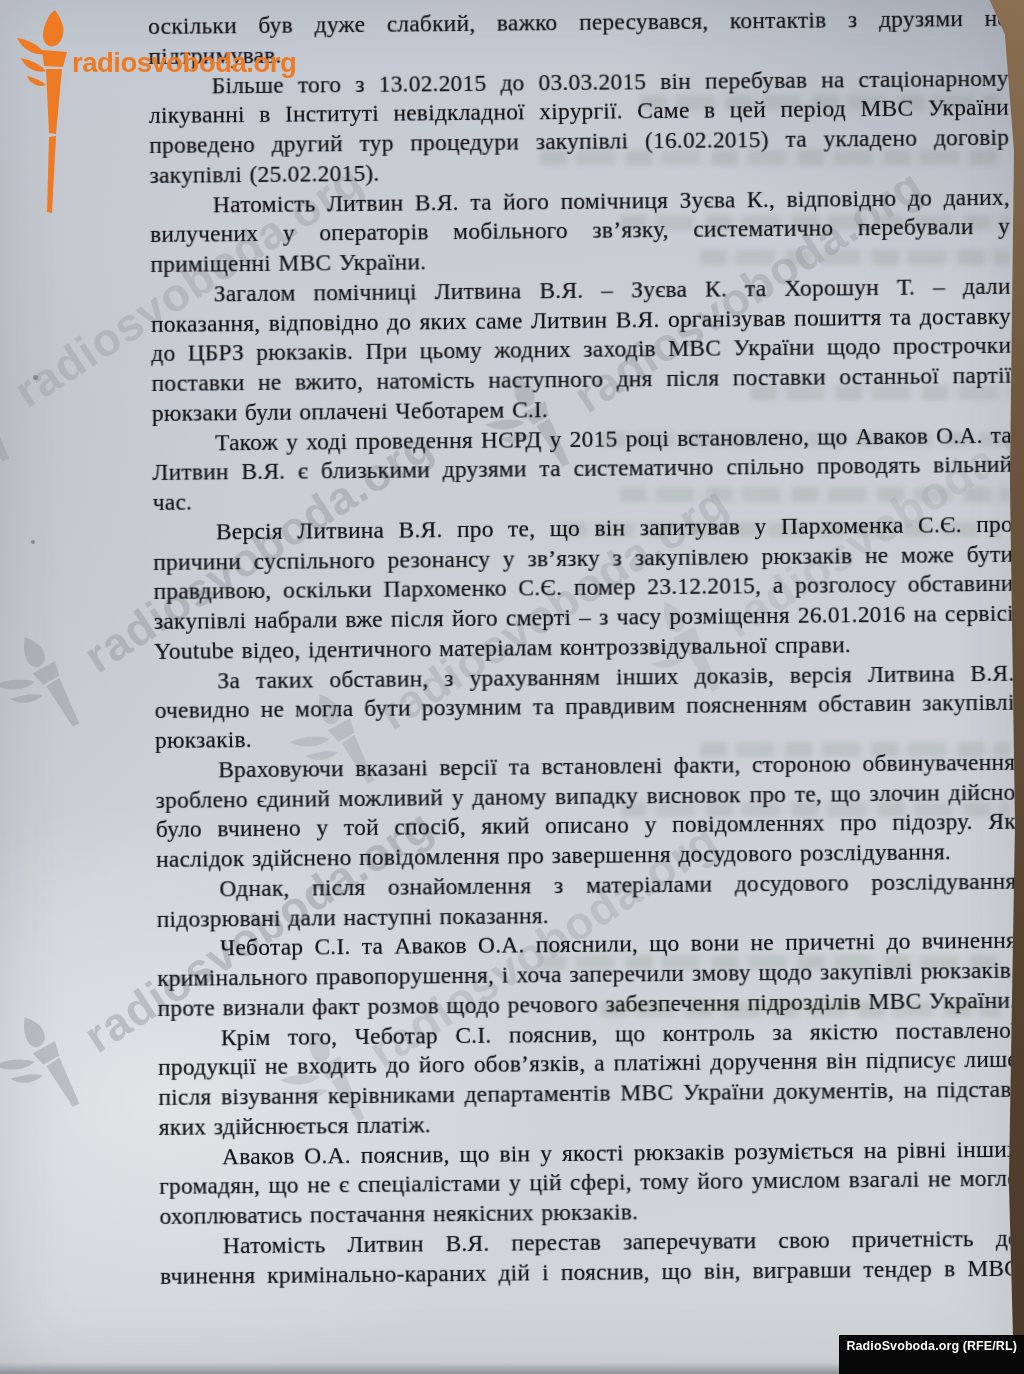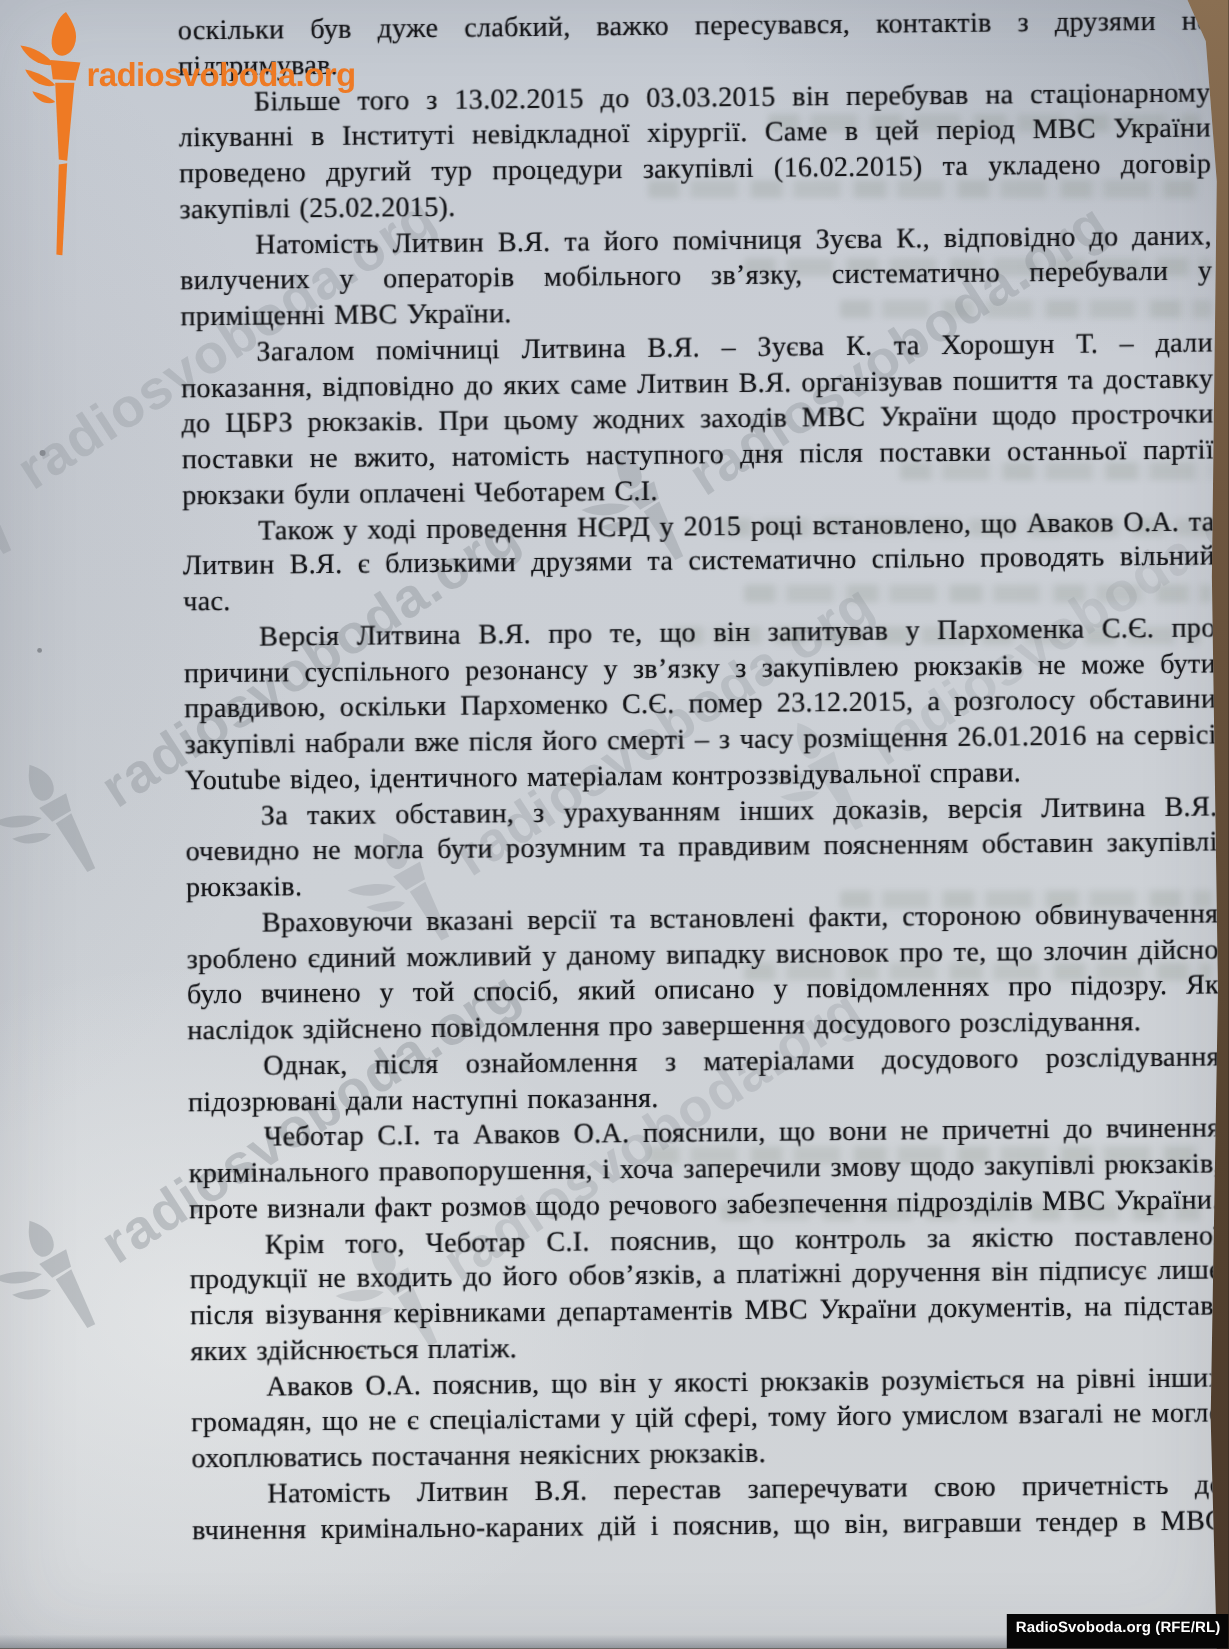--- a/index.html
+++ b/index.html
@@ -50,21 +50,21 @@
   
   .site-logo{position:absolute;left:16px;top:6px;width:320px;height:212px;color:#ee7a24;}
   .site-logo .logo-text{
     position:absolute;left:56px;top:41px;
     font-weight:bold;font-size:27.5px;letter-spacing:-0.5px;color:#ee7a24;
     font-family:"Liberation Sans",sans-serif;
   }
   .logo-torch{position:absolute;left:0;top:2px;}
   
   .badge{
-    position:absolute;right:0;bottom:0;height:29px;padding:0 7px;
+    position:absolute;right:0;bottom:0;height:39px;padding:0 7px;
     background:#060606;color:#fff;font-weight:bold;font-size:12.5px;line-height:23px;
     font-family:"Liberation Sans",sans-serif;letter-spacing:.1px;z-index:30;
   }
   .layer{position:absolute;inset:0;}
   .z1{z-index:1}.z2{z-index:2}.z3{z-index:3}.z4{z-index:4}
 </style>
 </head>
 <body>
 
 <div class="shot">

